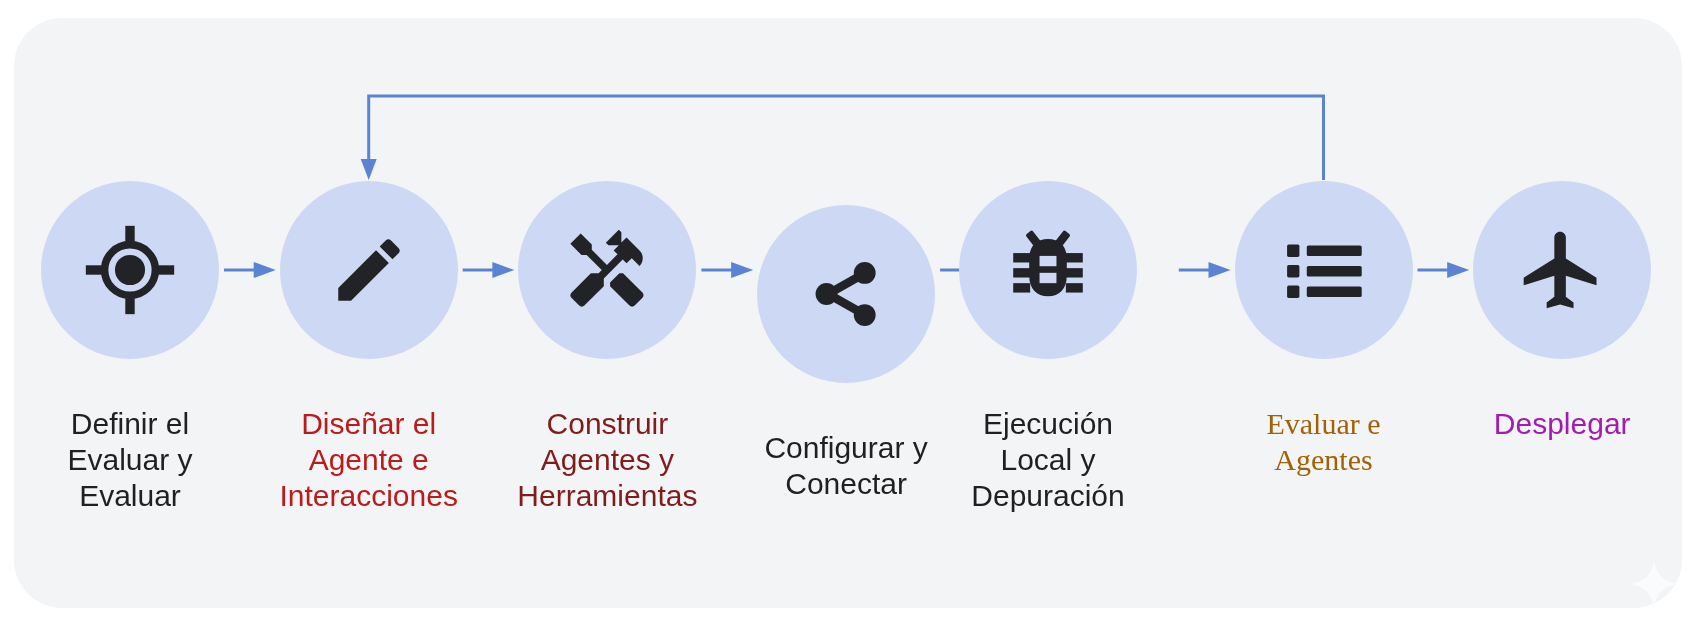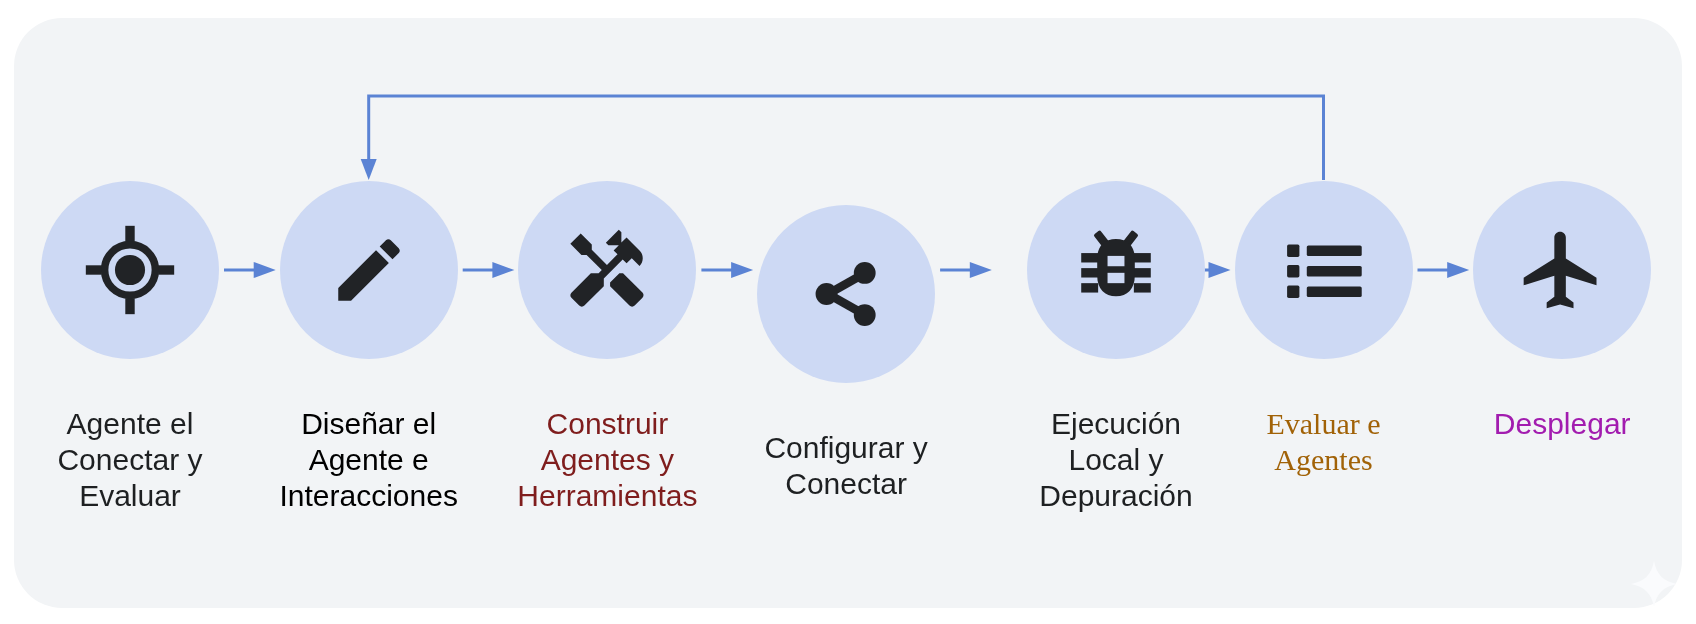--- a/index.html
+++ b/index.html
@@ -118,34 +118,34 @@
               <circle cx="50" cy="50" r="27" fill="none" stroke="#212326" stroke-width="8"></circle>
               <circle cx="50" cy="50" r="16" fill="#212326"></circle>
               <rect x="45" y="3" width="10" height="17" fill="#212326"></rect>
               <rect x="45" y="80" width="10" height="17" fill="#212326"></rect>
               <rect x="3" y="45" width="17" height="10" fill="#212326"></rect>
               <rect x="80" y="45" width="17" height="10" fill="#212326"></rect>
             </svg>
           </span>
         </div>
         <div class="label" style="color: rgb(30, 32, 34);">
-          <div>Agente el</div>
-          <div>Conectar y</div>
+          <div>Definir el</div>
+          <div>Evaluar y</div>
           <div>Evaluar</div>
         </div>
       </div>
       <div class="step" style="left: 248.7px;">
         <div class="circle" style="background: rgb(205, 217, 244);">
           <span style="display: flex;">
             <svg width="82" height="82" viewBox="0 0 24 24">
               <path fill="#212326" d="M3 17.25V21h3.75L17.81 9.94l-3.75-3.75L3 17.25zM20.71 7.04c.39-.39.39-1.02 0-1.41l-2.34-2.34c-.39-.39-1.02-.39-1.41 0l-1.83 1.83 3.75 3.75 1.83-1.83z"></path>
             </svg>
           </span>
         </div>
-        <div class="label" style="color: #000000;">
+        <div class="label" style="color: #b91c1c;">
           <div>Diseñar el</div>
           <div>Agente e</div>
           <div>Interacciones</div>
         </div>
       </div>
       <div class="step" style="left: 487.4px;">
         <div class="circle" style="background: rgb(205, 217, 244);">
           <span style="display: flex;">
             <svg width="88" height="88" viewBox="0 0 24 24">
               <path fill="#212326" d="M21.67 18.17l-5.3-5.3h-.99l-2.54 2.54v.99l5.3 5.3c.39.39 1.02.39 1.41 0l2.12-2.12c.39-.39.39-1.03 0-1.41z"></path>
@@ -169,21 +169,21 @@
               <circle cx="74" cy="23" r="14" fill="#212326"></circle>
               <circle cx="74" cy="77" r="14" fill="#212326"></circle>
             </svg>
           </span>
         </div>
         <div class="label" style="color: rgb(30, 32, 34);">
           <div>Configurar y</div>
           <div>Conectar</div>
         </div>
       </div>
-      <div class="step" style="left: 996px;">
+      <div class="step" style="left: 928px;">
         <div class="circle" style="background: rgb(205, 217, 244);">
           <span style="display: flex;">
             <svg width="94" height="94" viewBox="0 0 100 100">
               <rect x="31" y="8" width="9" height="20" rx="2" fill="#212326" transform="rotate(-38 35.5 18)"></rect>
               <rect x="60" y="8" width="9" height="20" rx="2" fill="#212326" transform="rotate(38 64.5 18)"></rect>
               <rect x="13" y="32" width="18" height="10" fill="#212326"></rect>
               <rect x="13" y="48" width="18" height="10" fill="#212326"></rect>
               <rect x="13" y="64" width="18" height="10" fill="#212326"></rect>
               <rect x="69" y="32" width="18" height="10" fill="#212326"></rect>
               <rect x="69" y="48" width="18" height="10" fill="#212326"></rect>

